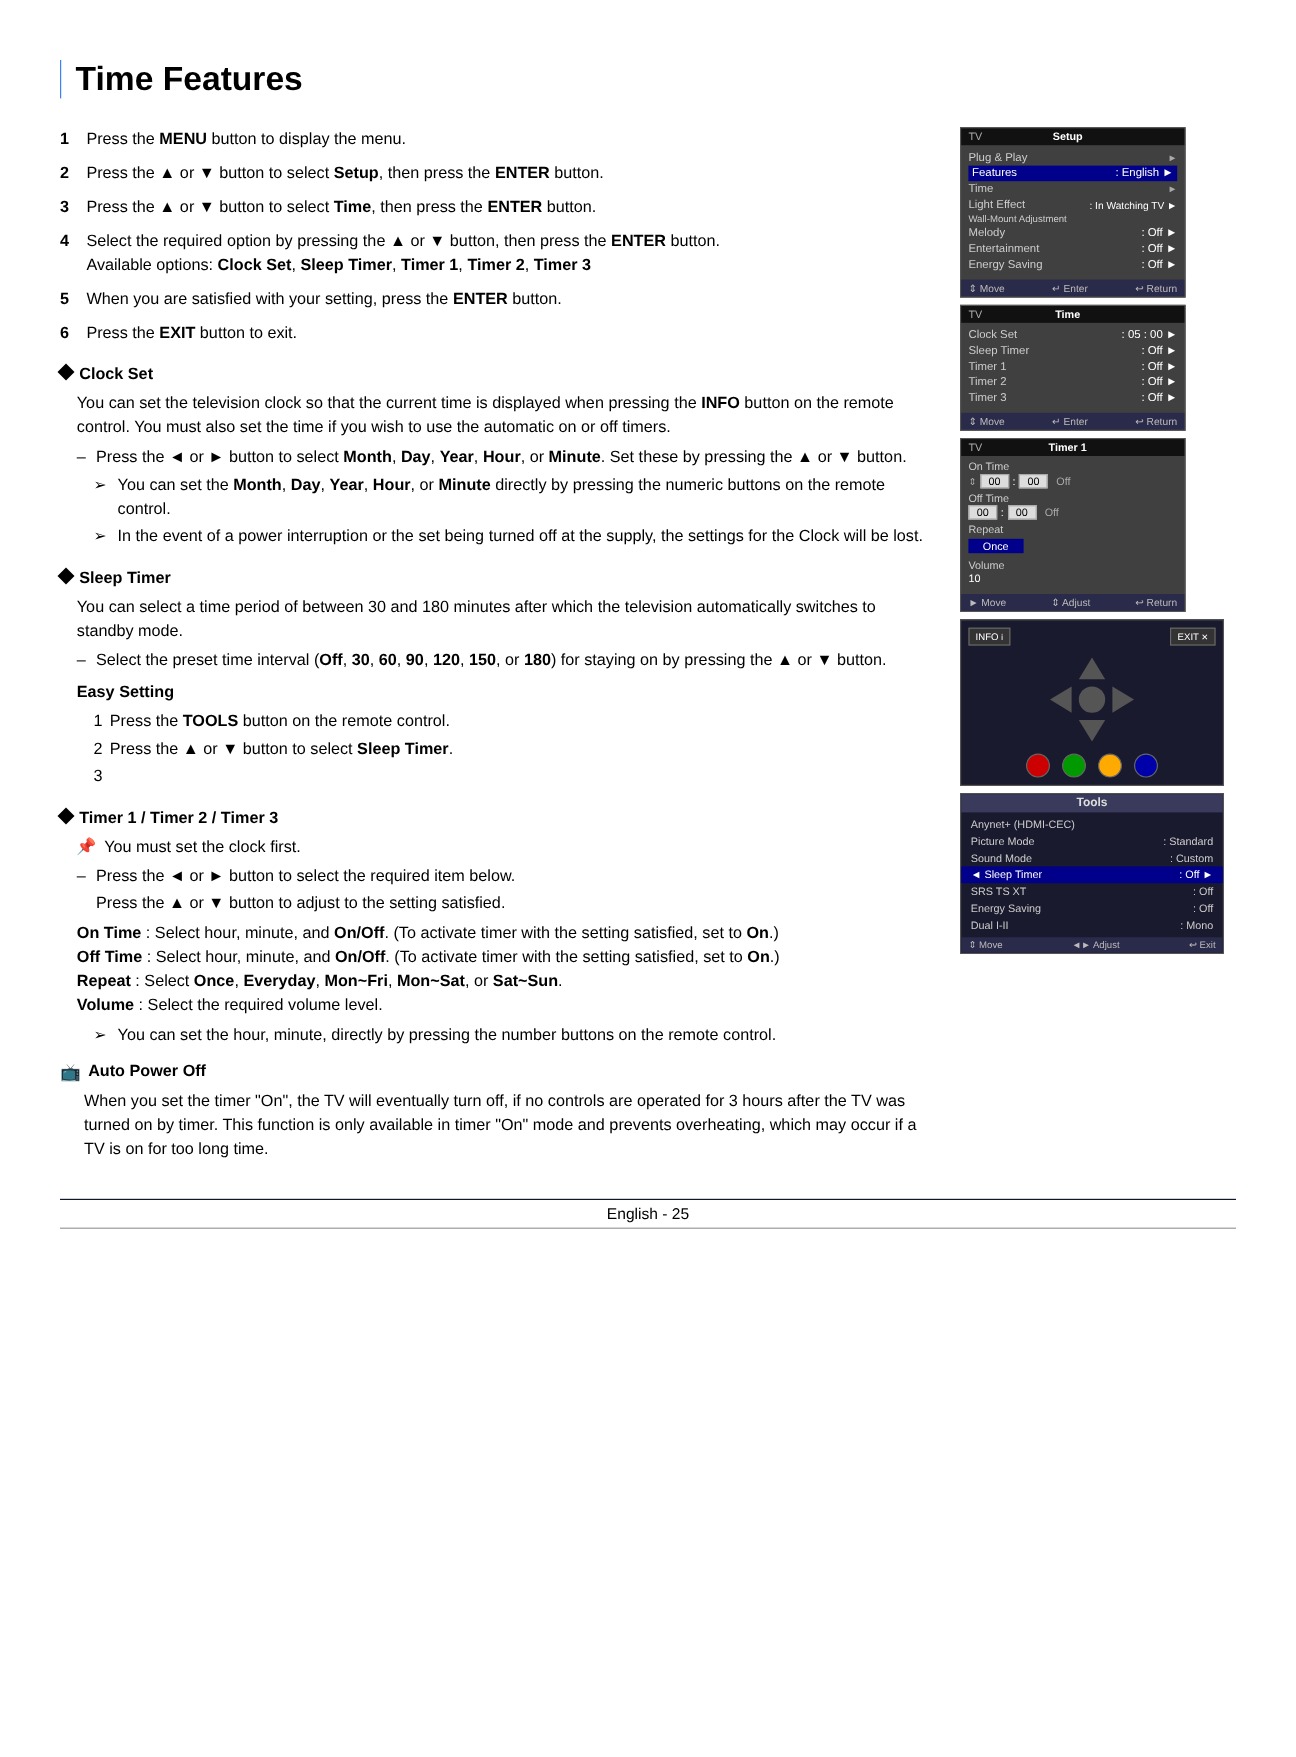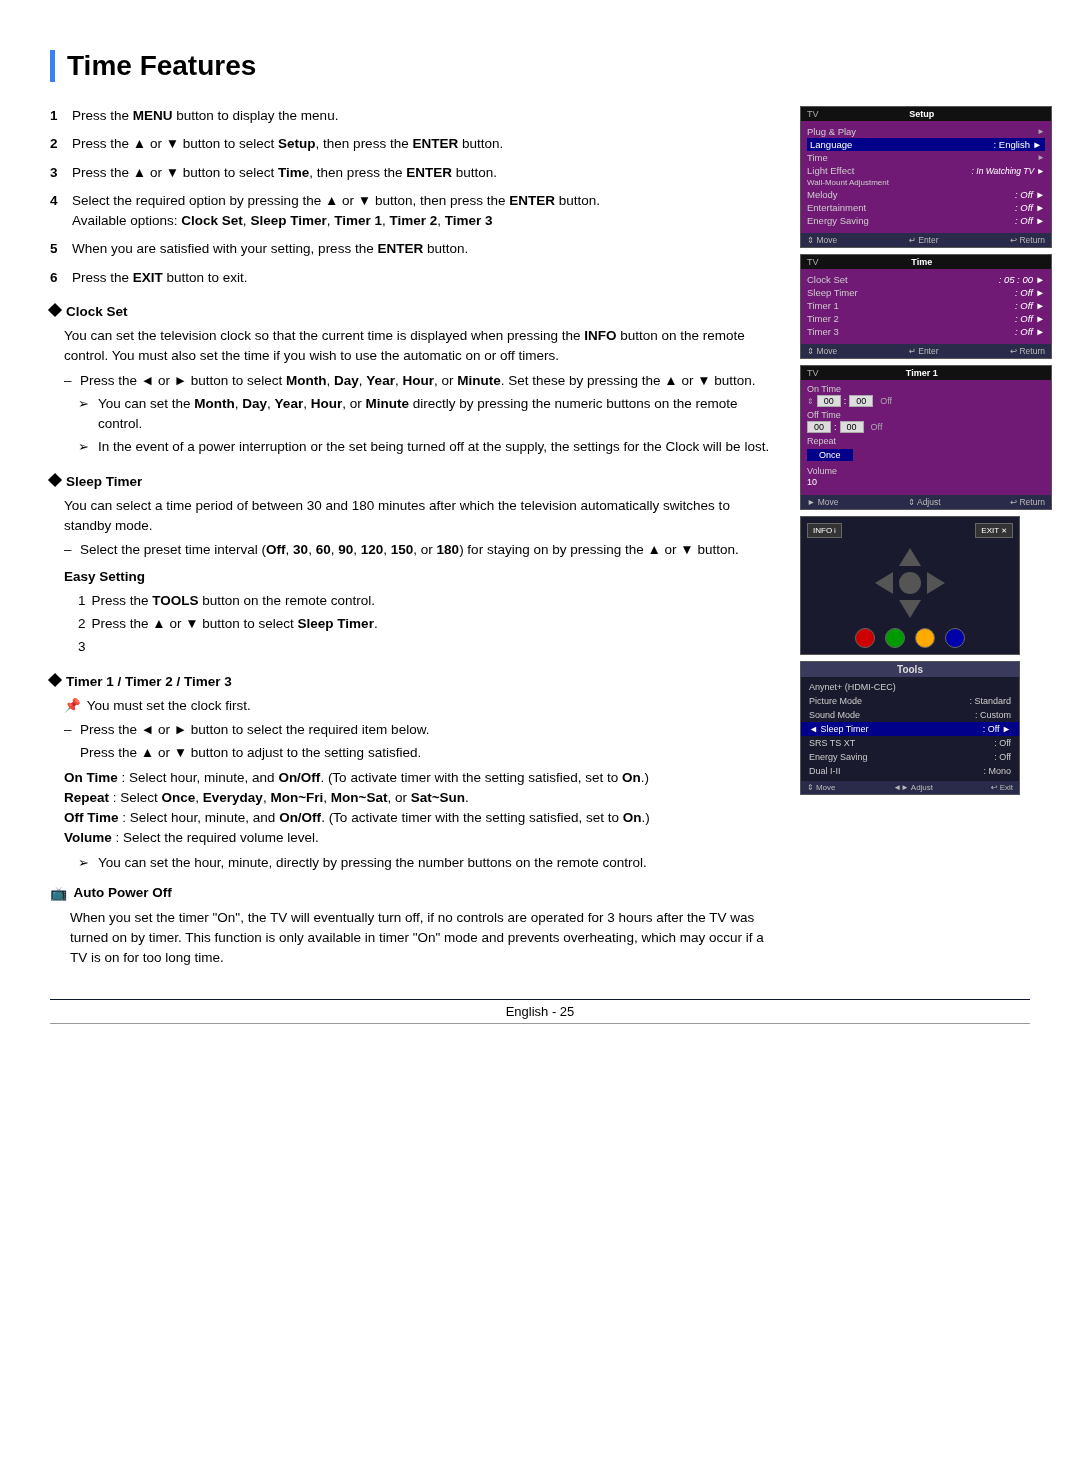--- a/index.html
+++ b/index.html
@@ -9,21 +9,21 @@
       background: #fff;
       font-family: Arial, sans-serif;
       font-size: 14px;
       color: #000;
       padding: 40px 50px 40px 50px;
     }
 
     .page-title {
       font-size: 28px;
       font-weight: bold;
-      border-left: 5px solid #3b82f6;
+      border-left: 1px solid #3b82f6;
       padding-left: 12px;
       margin-bottom: 24px;
       margin-top: 10px;
     }
 
     .main-layout {
       display: flex;
       gap: 20px;
     }
 
@@ -125,26 +125,26 @@
       border-top: 1px solid #0f172a;
       border-bottom: 1px solid #999;
       text-align: center;
       padding: 4px 0;
       font-size: 13px;
     }
 
     
     .screen-box {
       border: 1px solid #555;
-      background: #701a75;
+      background: #404040;
       color: #fff;
       font-size: 10px;
       margin-bottom: 6px;
       padding: 0;
-      width: 252px;
+      width: 188px;
     }
 
     .screen-body {
       padding: 4px 6px;
     }
 
     .screen-row {
       display: flex;
       justify-content: space-between;
       align-items: center;
@@ -153,21 +153,21 @@
       color: #ccc;
     }
 
     .screen-row.highlighted {
       background: #00008b;
       color: #fff;
       padding: 1px 3px;
     }
 
     .screen-row .label { color: #ccc; }
-    .screen-row .value { color: #fff; font-style: italic; }
+    .screen-row .value { color: #fff; }
     .screen-row .arrow { color: #aaa; font-size: 8px; }
 
     .screen-nav-bar {
       background: #2a2a4a;
       display: flex;
       justify-content: space-between;
       padding: 2px 6px;
       font-size: 8.5px;
       color: #bbb;
       margin-top: 2px;
@@ -447,22 +447,22 @@
         <div class="bullet-item">
           <span class="bullet-dash">–</span>
           <span>Press the ◄ or ► button to select the required item below.</span>
         </div>
         <div class="bullet-item" style="margin-left:16px;">
           <span>Press the ▲ or ▼ button to adjust to the setting satisfied.</span>
         </div>
       </div>
       <div style="margin-top:4px;">
         <p><strong>On Time</strong> : Select hour, minute, and <strong>On/Off</strong>. (To activate timer with the setting satisfied, set to <strong>On</strong>.)</p>
+        <p><strong>Off Time</strong> : Select hour, minute, and <strong>On/Off</strong>. (To activate timer with the setting satisfied, set to <strong>On</strong>.)</p>
         <p><strong>Repeat</strong> : Select <strong>Once</strong>, <strong>Everyday</strong>, <strong>Mon~Fri</strong>, <strong>Mon~Sat</strong>, or <strong>Sat~Sun</strong>.</p>
-        <p><strong>Off Time</strong> : Select hour, minute, and <strong>On/Off</strong>. (To activate timer with the setting satisfied, set to <strong>On</strong>.)</p>
         <p><strong>Volume</strong> : Select the required volume level.</p>
       </div>
       <div class="arrow-item" style="margin-top:4px;">
         <span class="arrow-sym">➢</span>
         <span>You can set the hour, minute, directly by pressing the number buttons on the remote control.</span>
       </div>
     </div>
 
     <div style="margin-top:10px;">
       <div style="display:flex;align-items:flex-start;gap:6px;margin-bottom:4px;">
@@ -481,21 +481,21 @@
         <span style="color:#aaa;font-size:9px;">TV</span>
         <span style="color:#fff;font-size:9px;font-weight:bold;">Setup</span>
         <span style="width:20px;"></span>
       </div>
       <div class="screen-body">
         <div class="screen-row">
           <span class="label">Plug &amp; Play</span>
           <span class="arrow">►</span>
         </div>
         <div class="screen-row highlighted">
-          <span>Language</span>
+          <span>Features</span>
           <span>: English ►</span>
         </div>
         <div class="screen-row">
           <span class="label">Time</span>
           <span class="arrow">►</span>
         </div>
         <div class="screen-row">
           <span class="label">Light Effect</span>
           <span class="value" style="font-size:8.5px;">: In Watching TV ►</span>
         </div>

